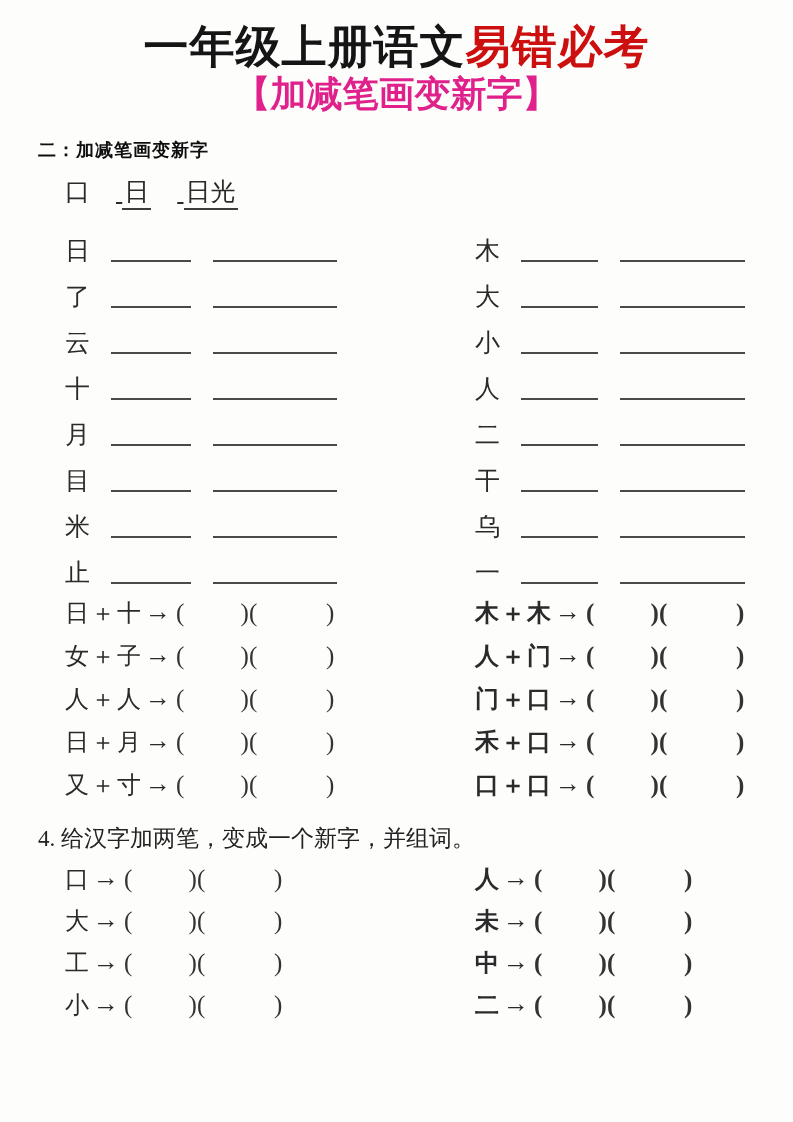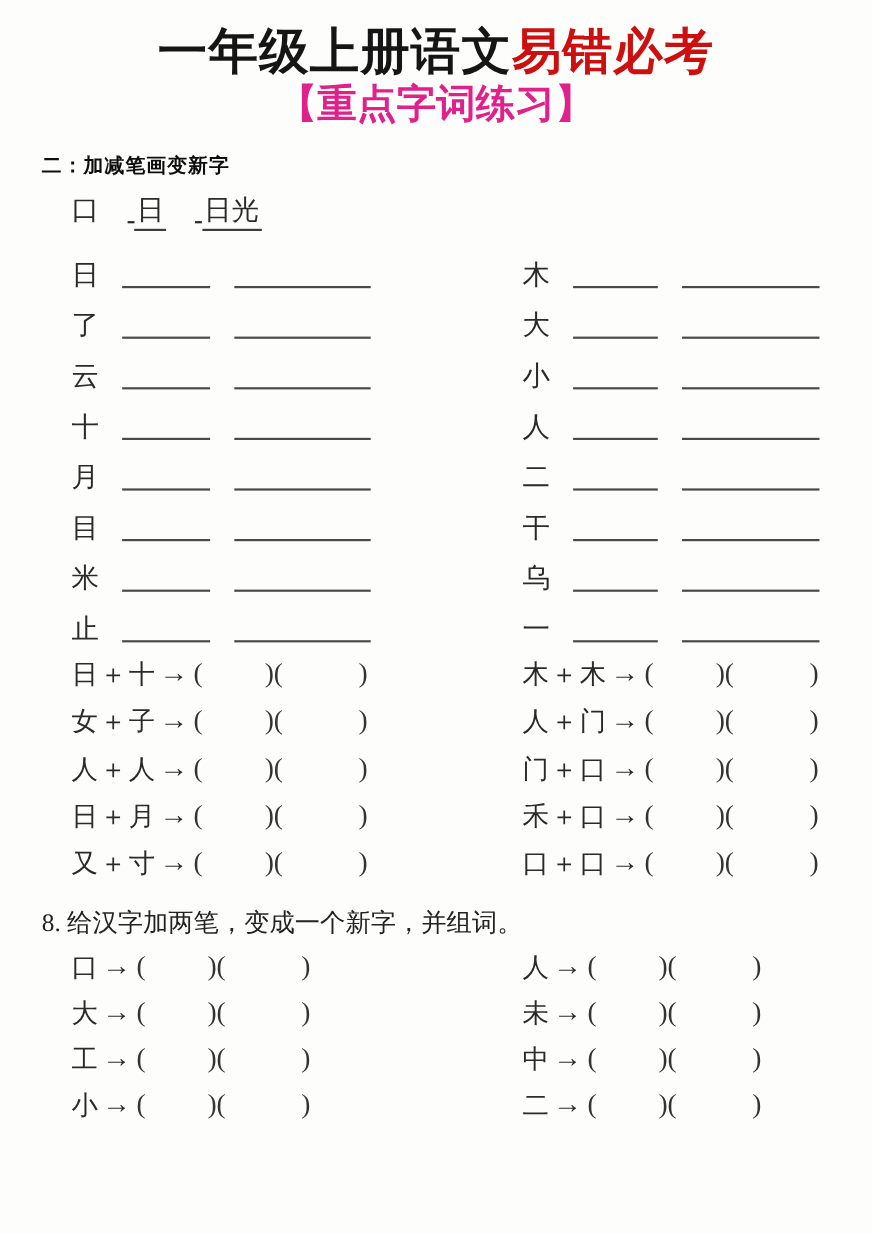--- a/index.html
+++ b/index.html
@@ -50,34 +50,34 @@
   .blank.short { width:80px; margin-left:19px; }
   .blank.long  { width:124px; margin-left:22px; }
   .col-right .blank.short { width:77px; }
   .col-right .blank.long  { width:125px; }
   
   .expr-grid { margin-top:4px; }
   .expr-row {
     height:43px; display:flex; align-items:center;
     padding-left:27px; font-size:24px;
   }
-  .col-right .expr-row { padding-left:32px; }
+  .col-right .expr-row { padding-left:32px;font-weight:bold; }
   .expr-row .expr { letter-spacing:2px; }
   .expr-row .arrow { font-size:26px; margin:0 5px 2px 2px; }
   .slots { white-space:pre; font-size:25px; color:#333; }
   .q3-grid .expr-row { height:42px; }
 </style>
 </head>
 <body>
 
 <div class="page">
 
   <div class="titles">
     <div class="main-title"><span>一年级上册语文</span><span class="red-part">易错必考</span></div>
-    <div class="subtitle">【重点字词练习】</div>
+    <div class="subtitle">【加减笔画变新字】</div>
   </div>
 
   <div class="content">
 
     <div class="section-heading">二：加减笔画变新字</div>
 
 
     <div class="example-row">
       <span class="ex-item">口</span>
       <span class="ex-item underlined">日</span>
@@ -222,21 +222,21 @@
             <span class="slots">(         )(           )</span>
           </div>
         <div class="expr-row">
             <span class="expr">口＋口</span>
             <span class="arrow">→</span>
             <span class="slots">(         )(           )</span>
           </div>
       </div>
     </div>
 
-    <div class="instruction">8. 给汉字加两笔，变成一个新字，并组词。</div>
+    <div class="instruction">4. 给汉字加两笔，变成一个新字，并组词。</div>
 
     <div class="two-col expr-grid q3-grid">
       <div class="col-left">
         <div class="expr-row">
             <span class="expr">口</span>
             <span class="arrow">→</span>
             <span class="slots">(         )(           )</span>
           </div>
         <div class="expr-row">
             <span class="expr">大</span>

